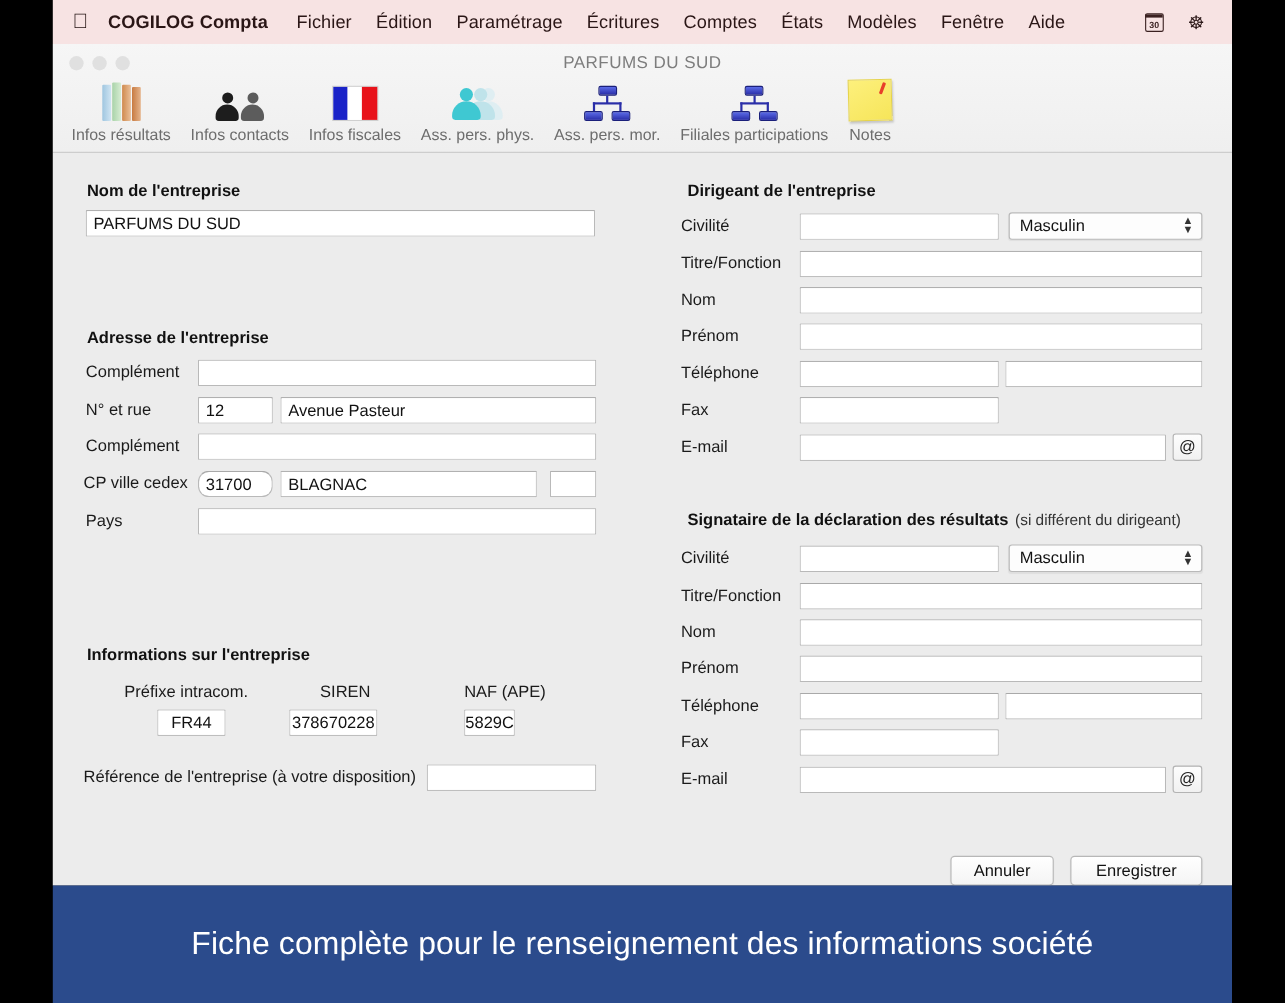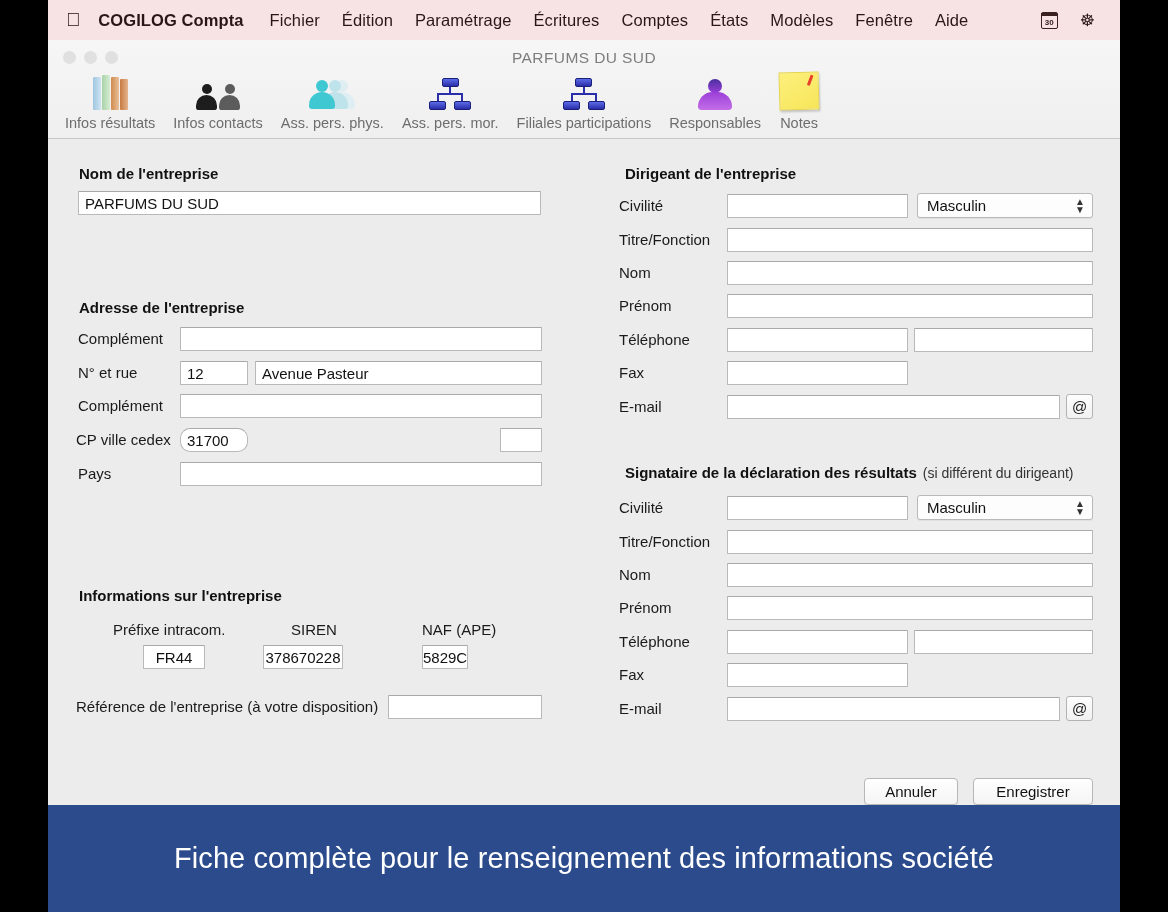--- a/index.html
+++ b/index.html
@@ -392,20 +392,30 @@
         <div class="tb-item">
           <span class="tb-glyph">
             <span class="ic-people">
                 <b class="back"></b>
                 <b class="front"></b>
               </span>
           </span>
           <span class="tb-label">Infos contacts</span>
         </div>
 
+        <div class="tb-item">
+          <span class="tb-glyph">
+            <span class="ic-flag">
+                <i></i>
+                <i></i>
+                <i></i>
+              </span>
+          </span>
+          <span class="tb-label">Infos fiscales</span>
+        </div>
 
         <div class="tb-item">
           <span class="tb-glyph">
             <span class="ic-person-stack">
                 <b class="s3"></b>
                 <b class="s2"></b>
                 <b class="s1"></b>
               </span>
           </span>
           <span class="tb-label">Ass. pers. phys.</span>
@@ -434,28 +444,20 @@
                 <s class="h"></s>
                 <s class="lv"></s>
                 <s class="rv"></s>
                 <u class="bl"></u>
                 <u class="br"></u>
               </span>
           </span>
           <span class="tb-label">Filiales participations</span>
         </div>
 
-        <div class="tb-item">
-          <span class="tb-glyph">
-            <span class="ic-avatar">
-                <b></b>
-              </span>
-          </span>
-          <span class="tb-label">Responsables</span>
-        </div>
 
         <div class="tb-item">
           <span class="tb-glyph">
             <span class="ic-note"></span>
           </span>
           <span class="tb-label">Notes</span>
         </div>
 
       </div>
     </div>
@@ -472,20 +474,21 @@
 
       <div class="lbl" style="left:30px; top:225px;">N° et rue</div>
       <input class="fld" style="left: 132px; top: 222px; width: 68px;" value="12">
       <input class="fld" style="left: 207px; top: 222px; width: 287px;" value="Avenue Pasteur">
 
       <div class="lbl" style="left:30px; top:258px;">Complément</div>
       <input class="fld" style="left: 132px; top: 255px; width: 362px;" value="">
 
       <div class="lbl" style="left:28px; top:292px;">CP ville cedex</div>
       <input class="fld" style="left: 132px; top: 289px; width: 68px; border-radius: 10px;" value="31700">
+      <input class="fld" style="left: 207px; top: 289px; width: 233px;" value="BLAGNAC">
       <input class="fld" style="left: 452px; top: 289px; width: 42px;" value="">
 
       <div class="lbl" style="left:30px; top:326px;">Pays</div>
       <input class="fld" style="left: 132px; top: 323px; width: 362px;" value="">
 
       <div class="section-title" style="left:31px; top:448px;">Informations sur l'entreprise</div>
 
       <div class="lbl" style="left:65px; top:482px;">Préfixe intracom.</div>
       <input class="fld center" style="left: 95px; top: 506px; width: 62px;" value="FR44">
 

